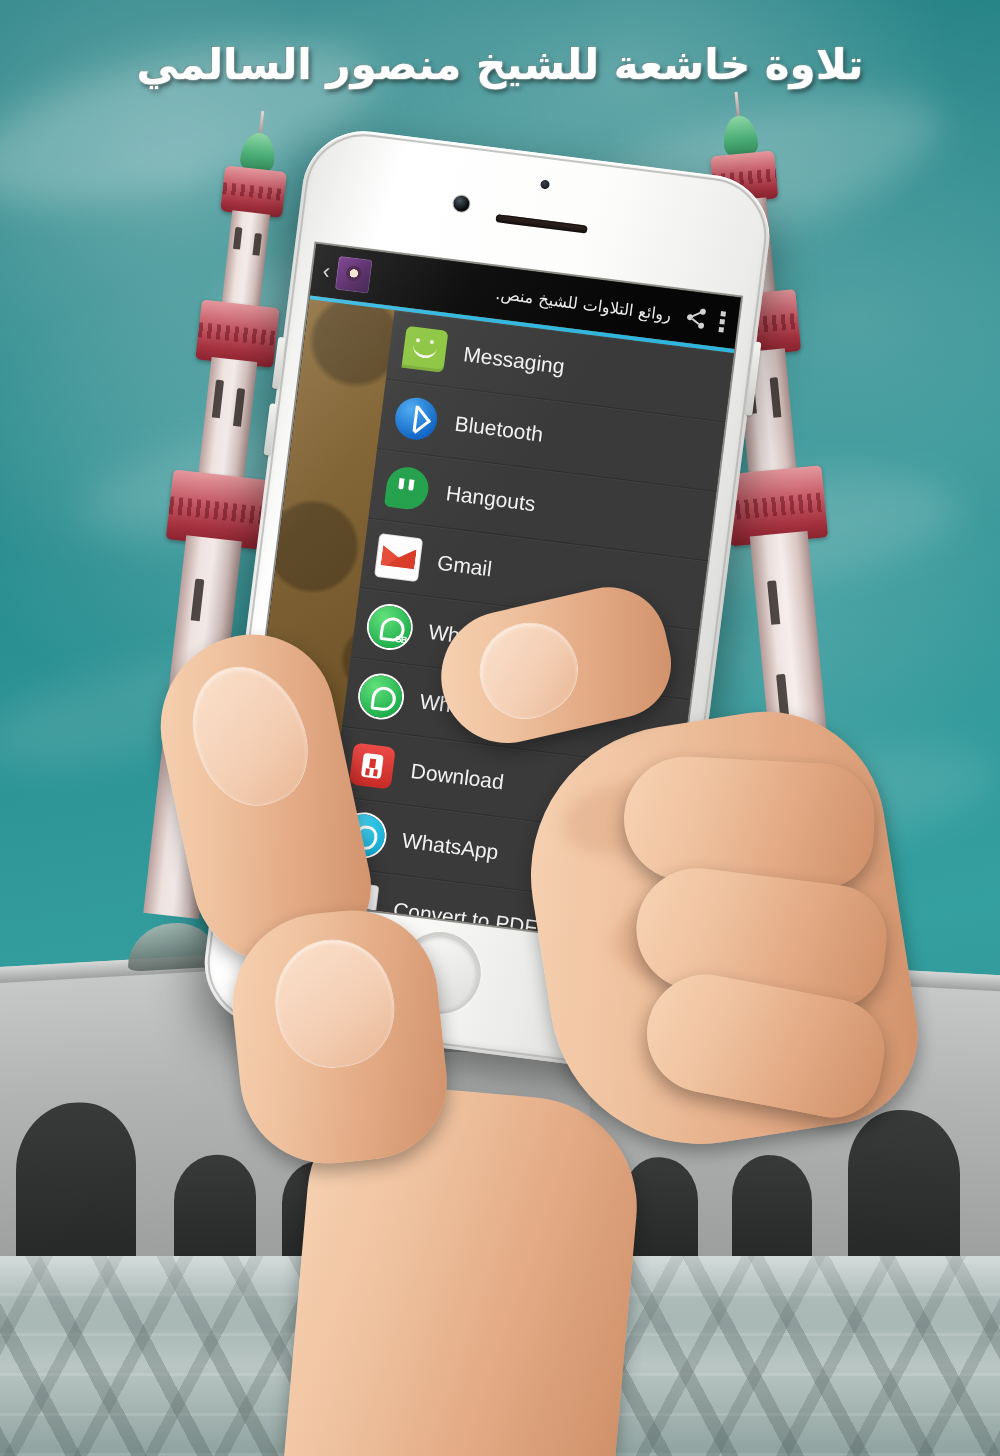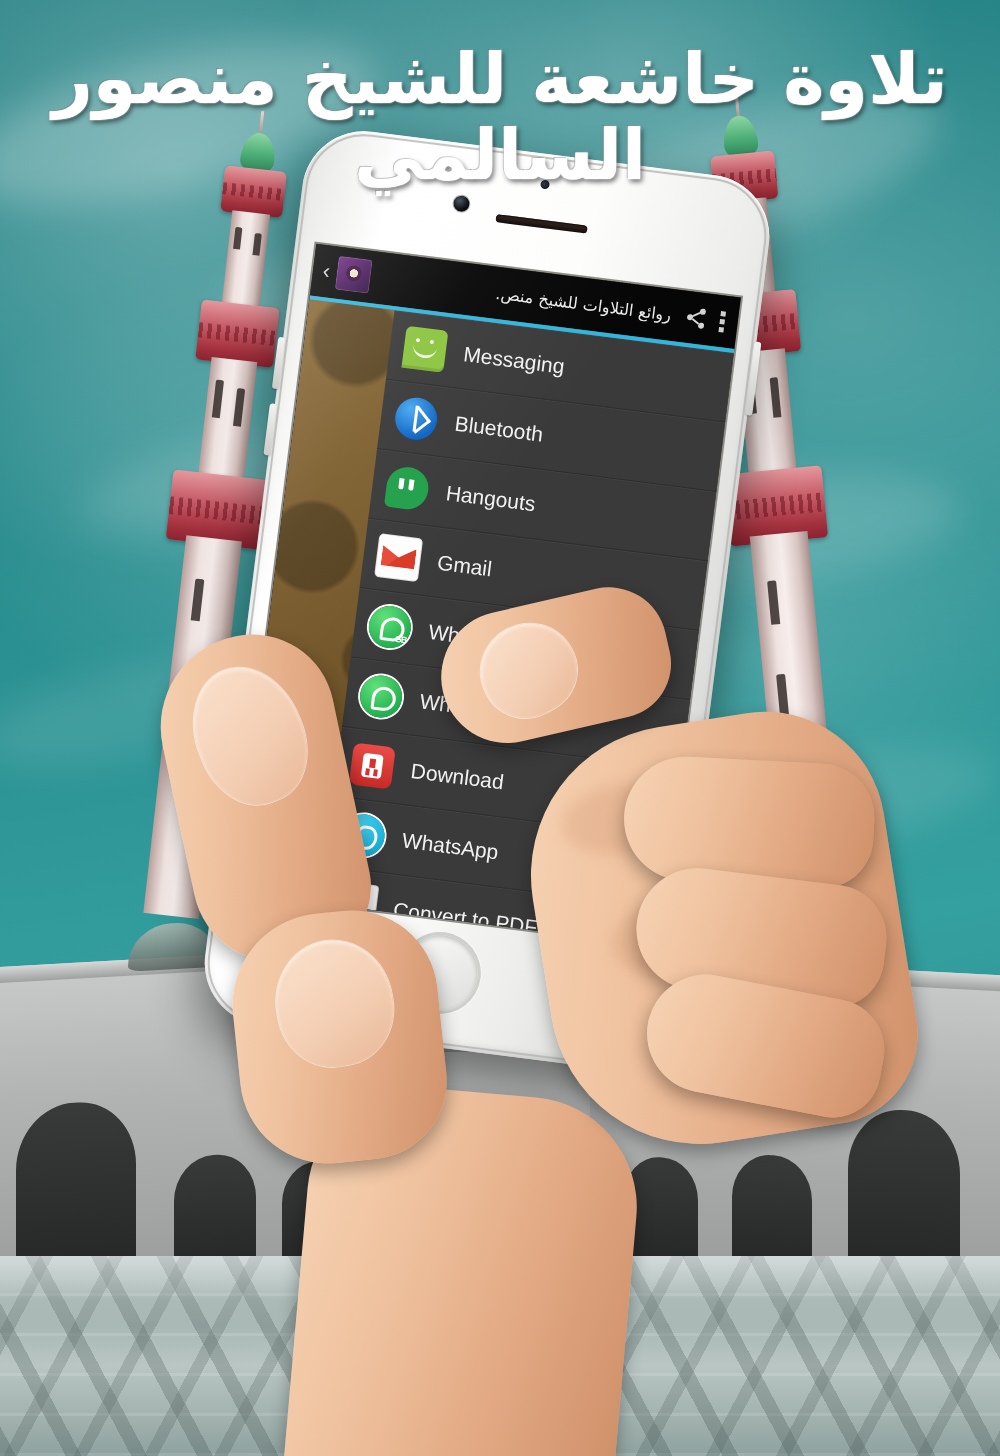--- a/index.html
+++ b/index.html
@@ -72,21 +72,21 @@
        repeating-linear-gradient(0deg, rgba(255,255,255,.22) 0 3px, transparent 3px 40px);}
   .floor::after{content:"";position:absolute;left:0;right:0;top:0;height:70px;
      background:linear-gradient(180deg,rgba(255,255,255,.34),transparent);}
   .podium{position:absolute;left:352px;bottom:108px;width:80px;height:48px;
      background:linear-gradient(180deg,#e9e4e4 0%,#b7636f 42%,#8e2f3d 100%);
      box-shadow:0 6px 12px rgba(0,0,0,.25);}
 
   
   .title{position:absolute;left:0;right:0;top:42px;text-align:center;z-index:40;
      direction:rtl;font-family:"DejaVu Sans",sans-serif;font-weight:bold;
-     font-size:70px;line-height:1.08;color:#ffffff;letter-spacing:-1px;
+     font-size:42px;line-height:1.08;color:#ffffff;letter-spacing:-1px;
      text-shadow:0 0 2px #fff, 2px 3px 5px rgba(0,0,0,.55), -1px -1px 0 rgba(0,0,0,.25);}
 
   
   #phone{position:absolute;left:252px;top:150px;width:470px;height:900px;z-index:30;
      transform:rotate(7.2deg);transform-origin:50% 50%;}
   .pbody{position:absolute;inset:0;border-radius:62px;
      background:linear-gradient(100deg,#e6e6e4 0%,#ffffff 16%,#fdfdfc 48%,#ececeb 74%,#cfcfcd 100%);
      box-shadow:0 24px 52px rgba(0,0,0,.48), 0 2px 0 rgba(255,255,255,.9) inset,
                 0 -3px 10px rgba(0,0,0,.15) inset;}
   .pedge{position:absolute;inset:3px;border-radius:59px;border:2px solid rgba(178,178,175,.75);}

